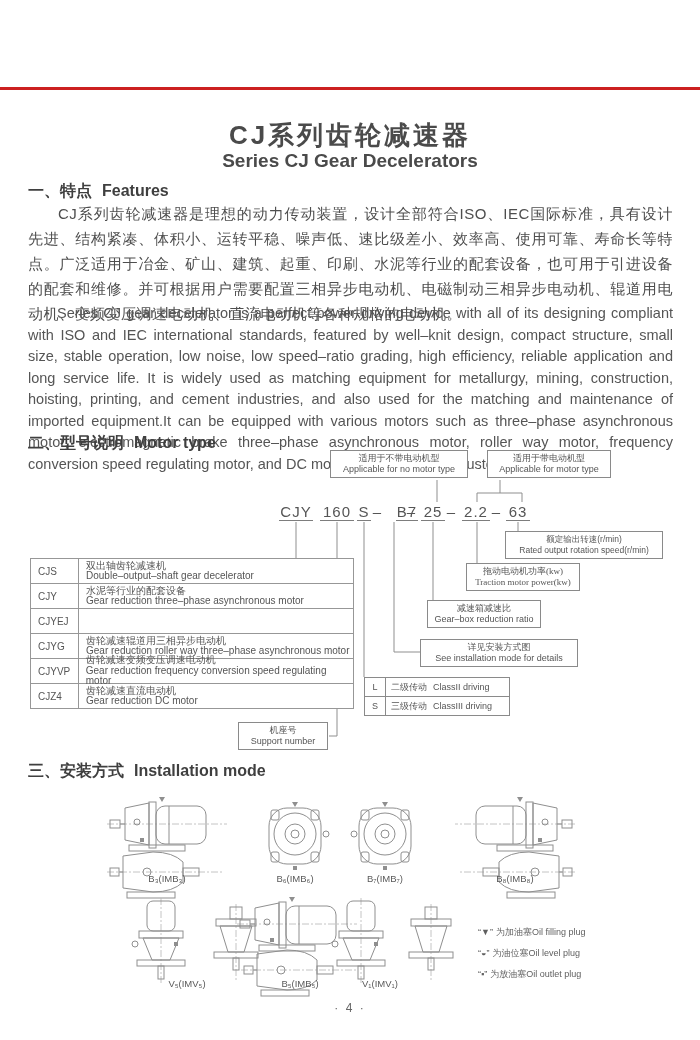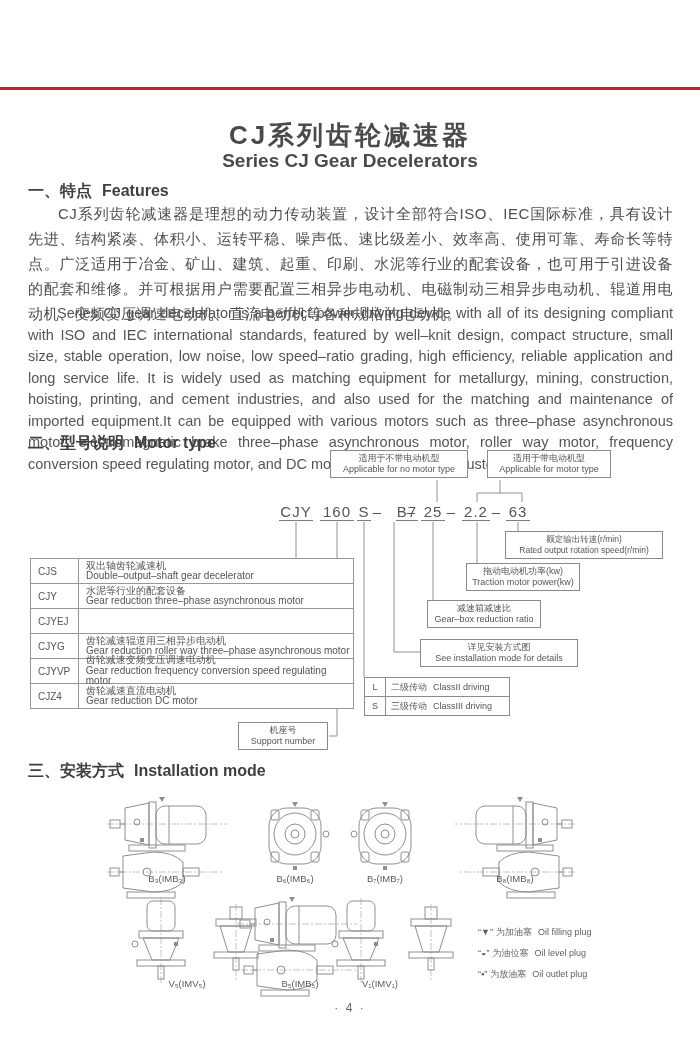--- a/index.html
+++ b/index.html
@@ -42,21 +42,21 @@
   .mrow + .mrow{border-top:1px solid #979797;}
   .mcode{width:48px;padding-left:7px;font-size:10px;color:#555;border-right:1px solid #979797;
     align-self:stretch;display:flex;align-items:center;box-sizing:border-box;}
   .mdesc{padding-left:7px;font-size:10px;line-height:10.5px;color:#555;}
   .mdesc .cn{display:block;}
   .mdesc .en{display:block;}
   
   .ilabel{position:absolute;width:90px;text-align:center;font-size:9.5px;color:#5a5a5a;}
   .legend-line{position:absolute;left:478px;font-size:9px;color:#5f5f5f;white-space:nowrap;}
   .legend-line .cn{margin-left:3px;}
-  .legend-line .en{margin-left:6px;}
+  .legend-line .en{}
   .page-num{left:0;top:1001px;width:700px;text-align:center;font-size:12px;color:#666;letter-spacing:2px;}
   
   svg .ln{stroke:#8f8f8f;stroke-width:1;fill:none;}
   svg .fill{fill:#8f8f8f;stroke:none;}
   svg .cl{stroke:#b5b5b5;stroke-width:0.8;fill:none;stroke-dasharray:7 2 2 2;}
 </style>
 </head>
 <body>
 
 <div class="abs red-rule"></div>
@@ -104,21 +104,21 @@
 <span class="codeseg" style="left:421px;width:24px;">25</span>
 <span class="codedash" style="left:445px;width:12px;">–</span>
 <span class="codeseg" style="left:462px;width:28px;">2.2</span>
 <span class="codedash" style="left:490px;width:12px;">–</span>
 <span class="codeseg" style="left:506px;width:24px;">63</span>
 
 <div class="callout" style="left:505px;top:531px;width:158px;font-size:8.5px;">
   <span class="cn">额定输出转速(r/min)</span>
   <span class="en">Rated output rotation speed(r/min)</span>
 </div>
-<div class="callout" style="left:466px;top:563px;width:114px;">
+<div class="callout" style="left:466px;top:563px;width:114px;font-family:Liberation Serif, serif;">
   <span class="cn">拖动电动机功率(kw)</span>
   <span class="en">Traction motor power(kw)</span>
 </div>
 <div class="callout" style="left:427px;top:600px;width:114px;">
   <span class="cn">减速箱减速比</span>
   <span class="en">Gear–box reduction ratio</span>
 </div>
 <div class="callout" style="left:420px;top:639px;width:158px;">
   <span class="cn">详见安装方式图</span>
   <span class="en">See installation mode for details</span>

